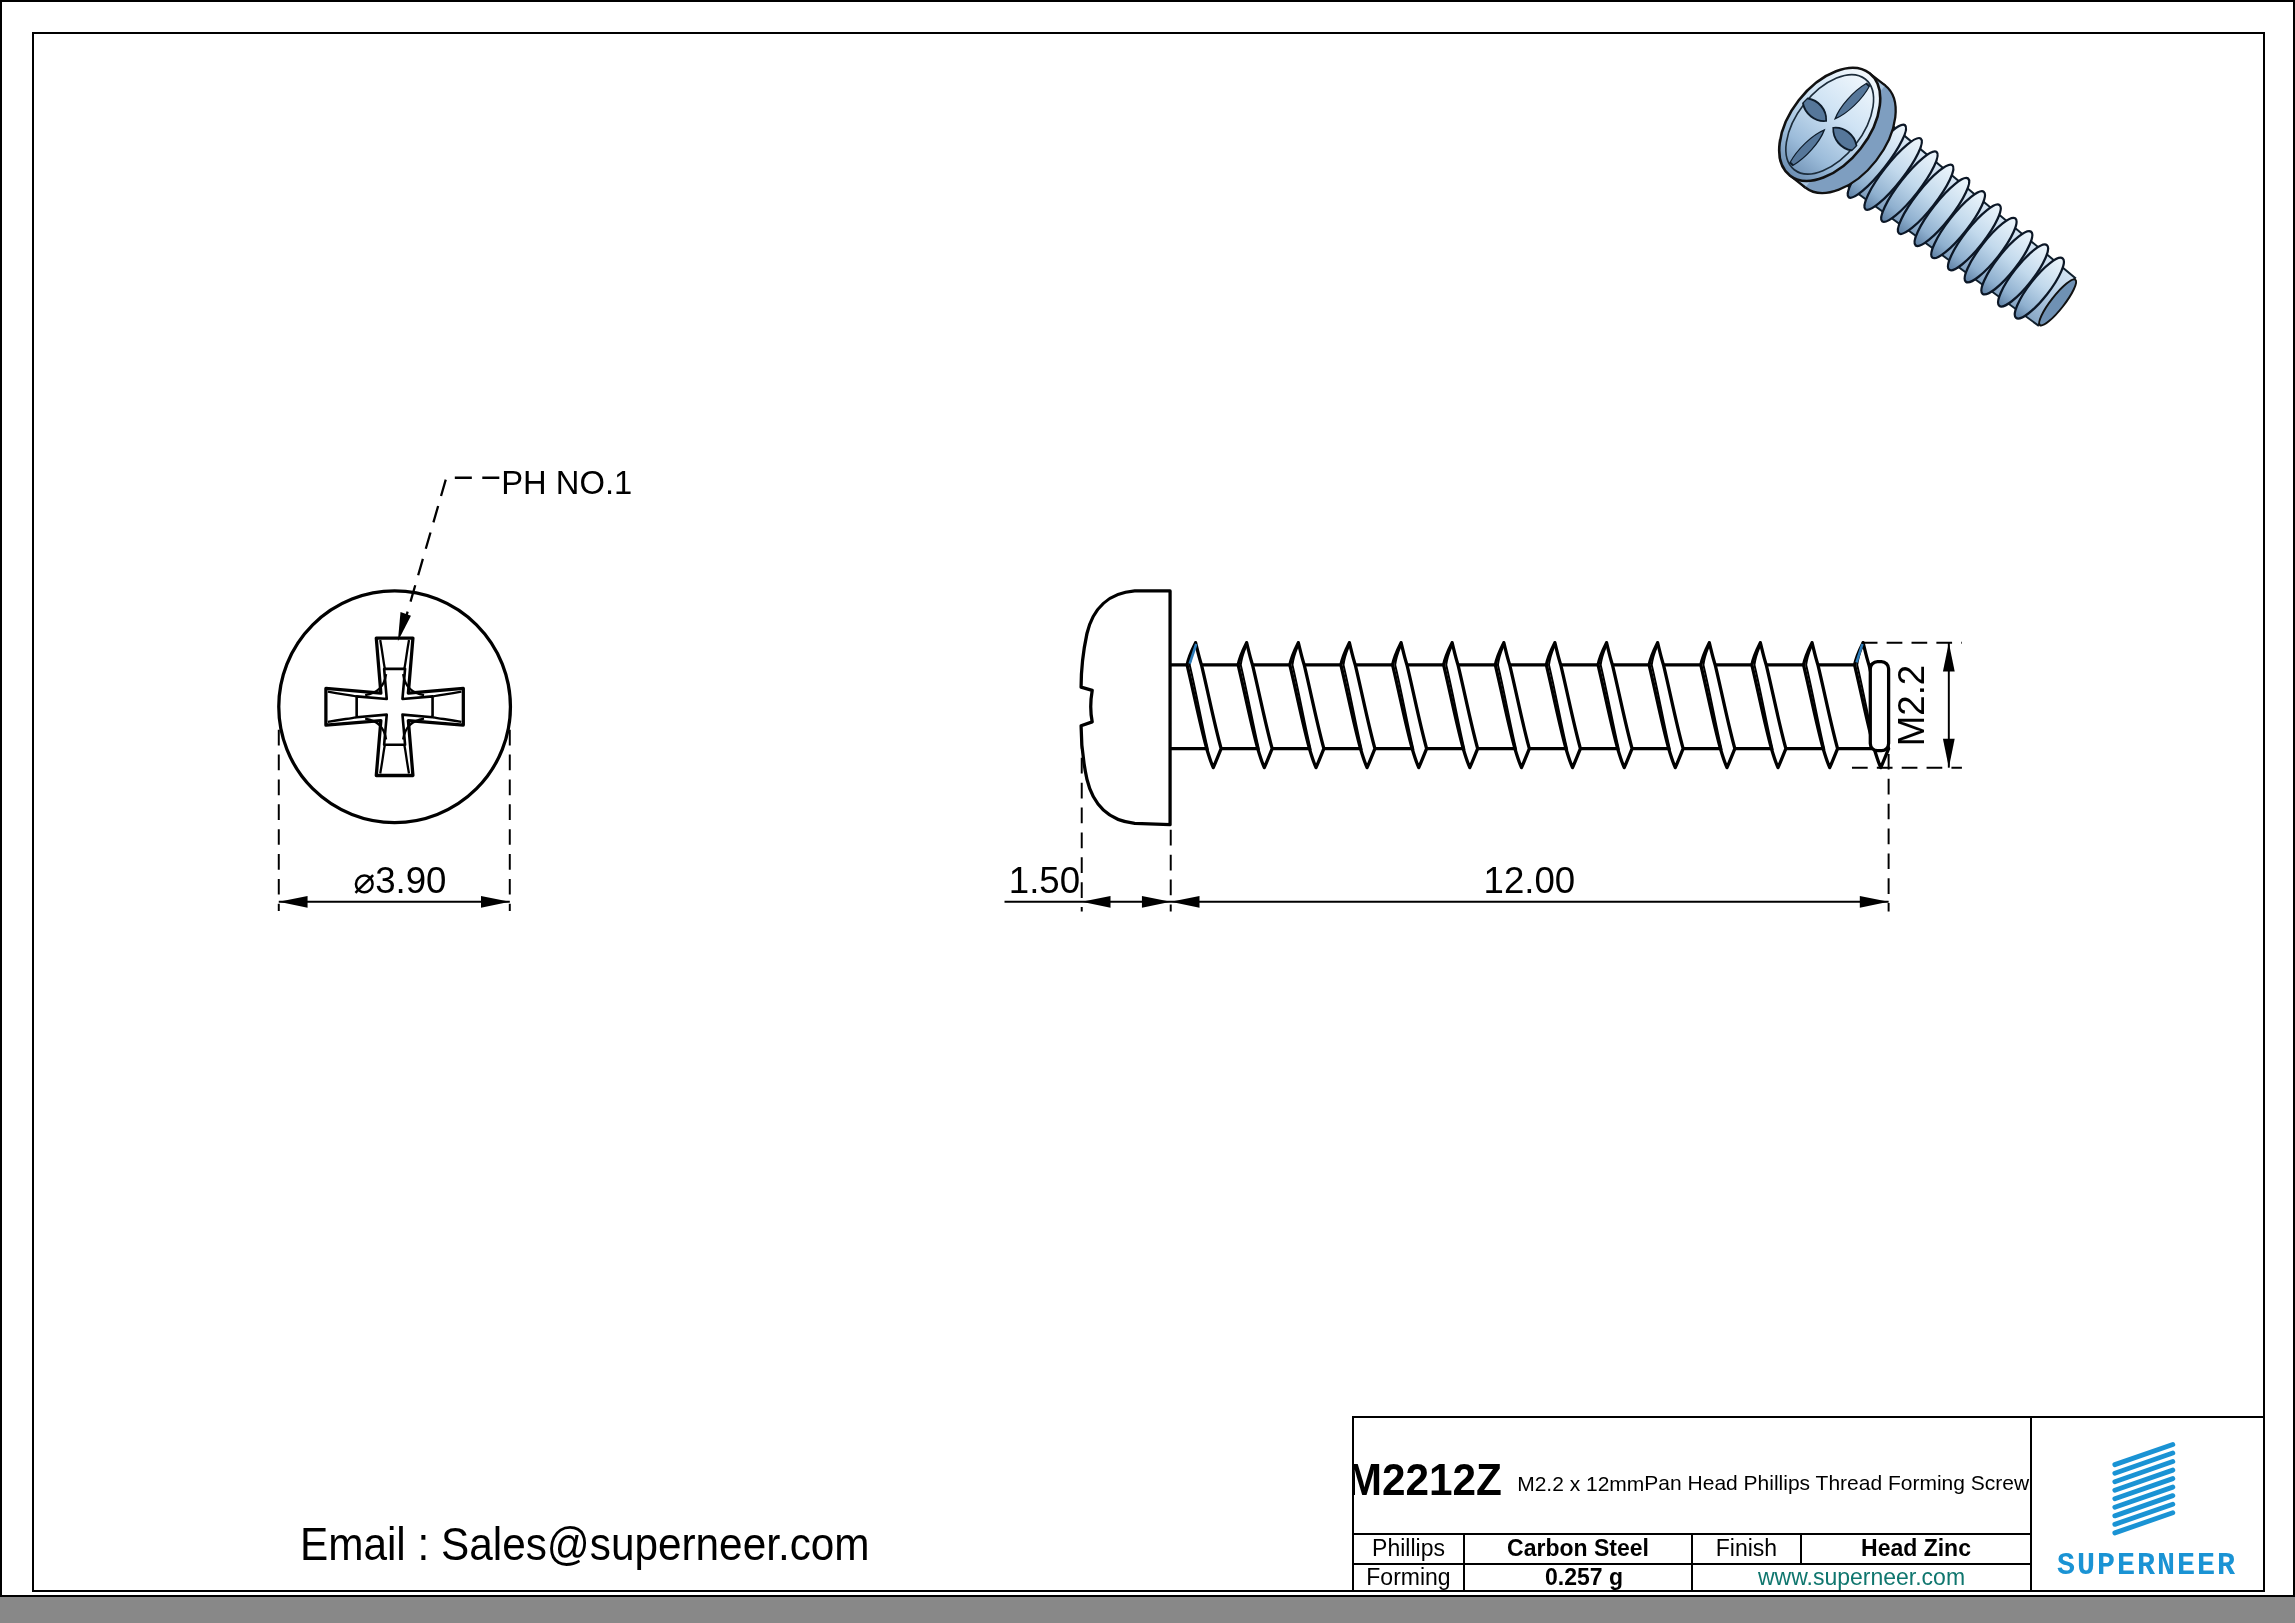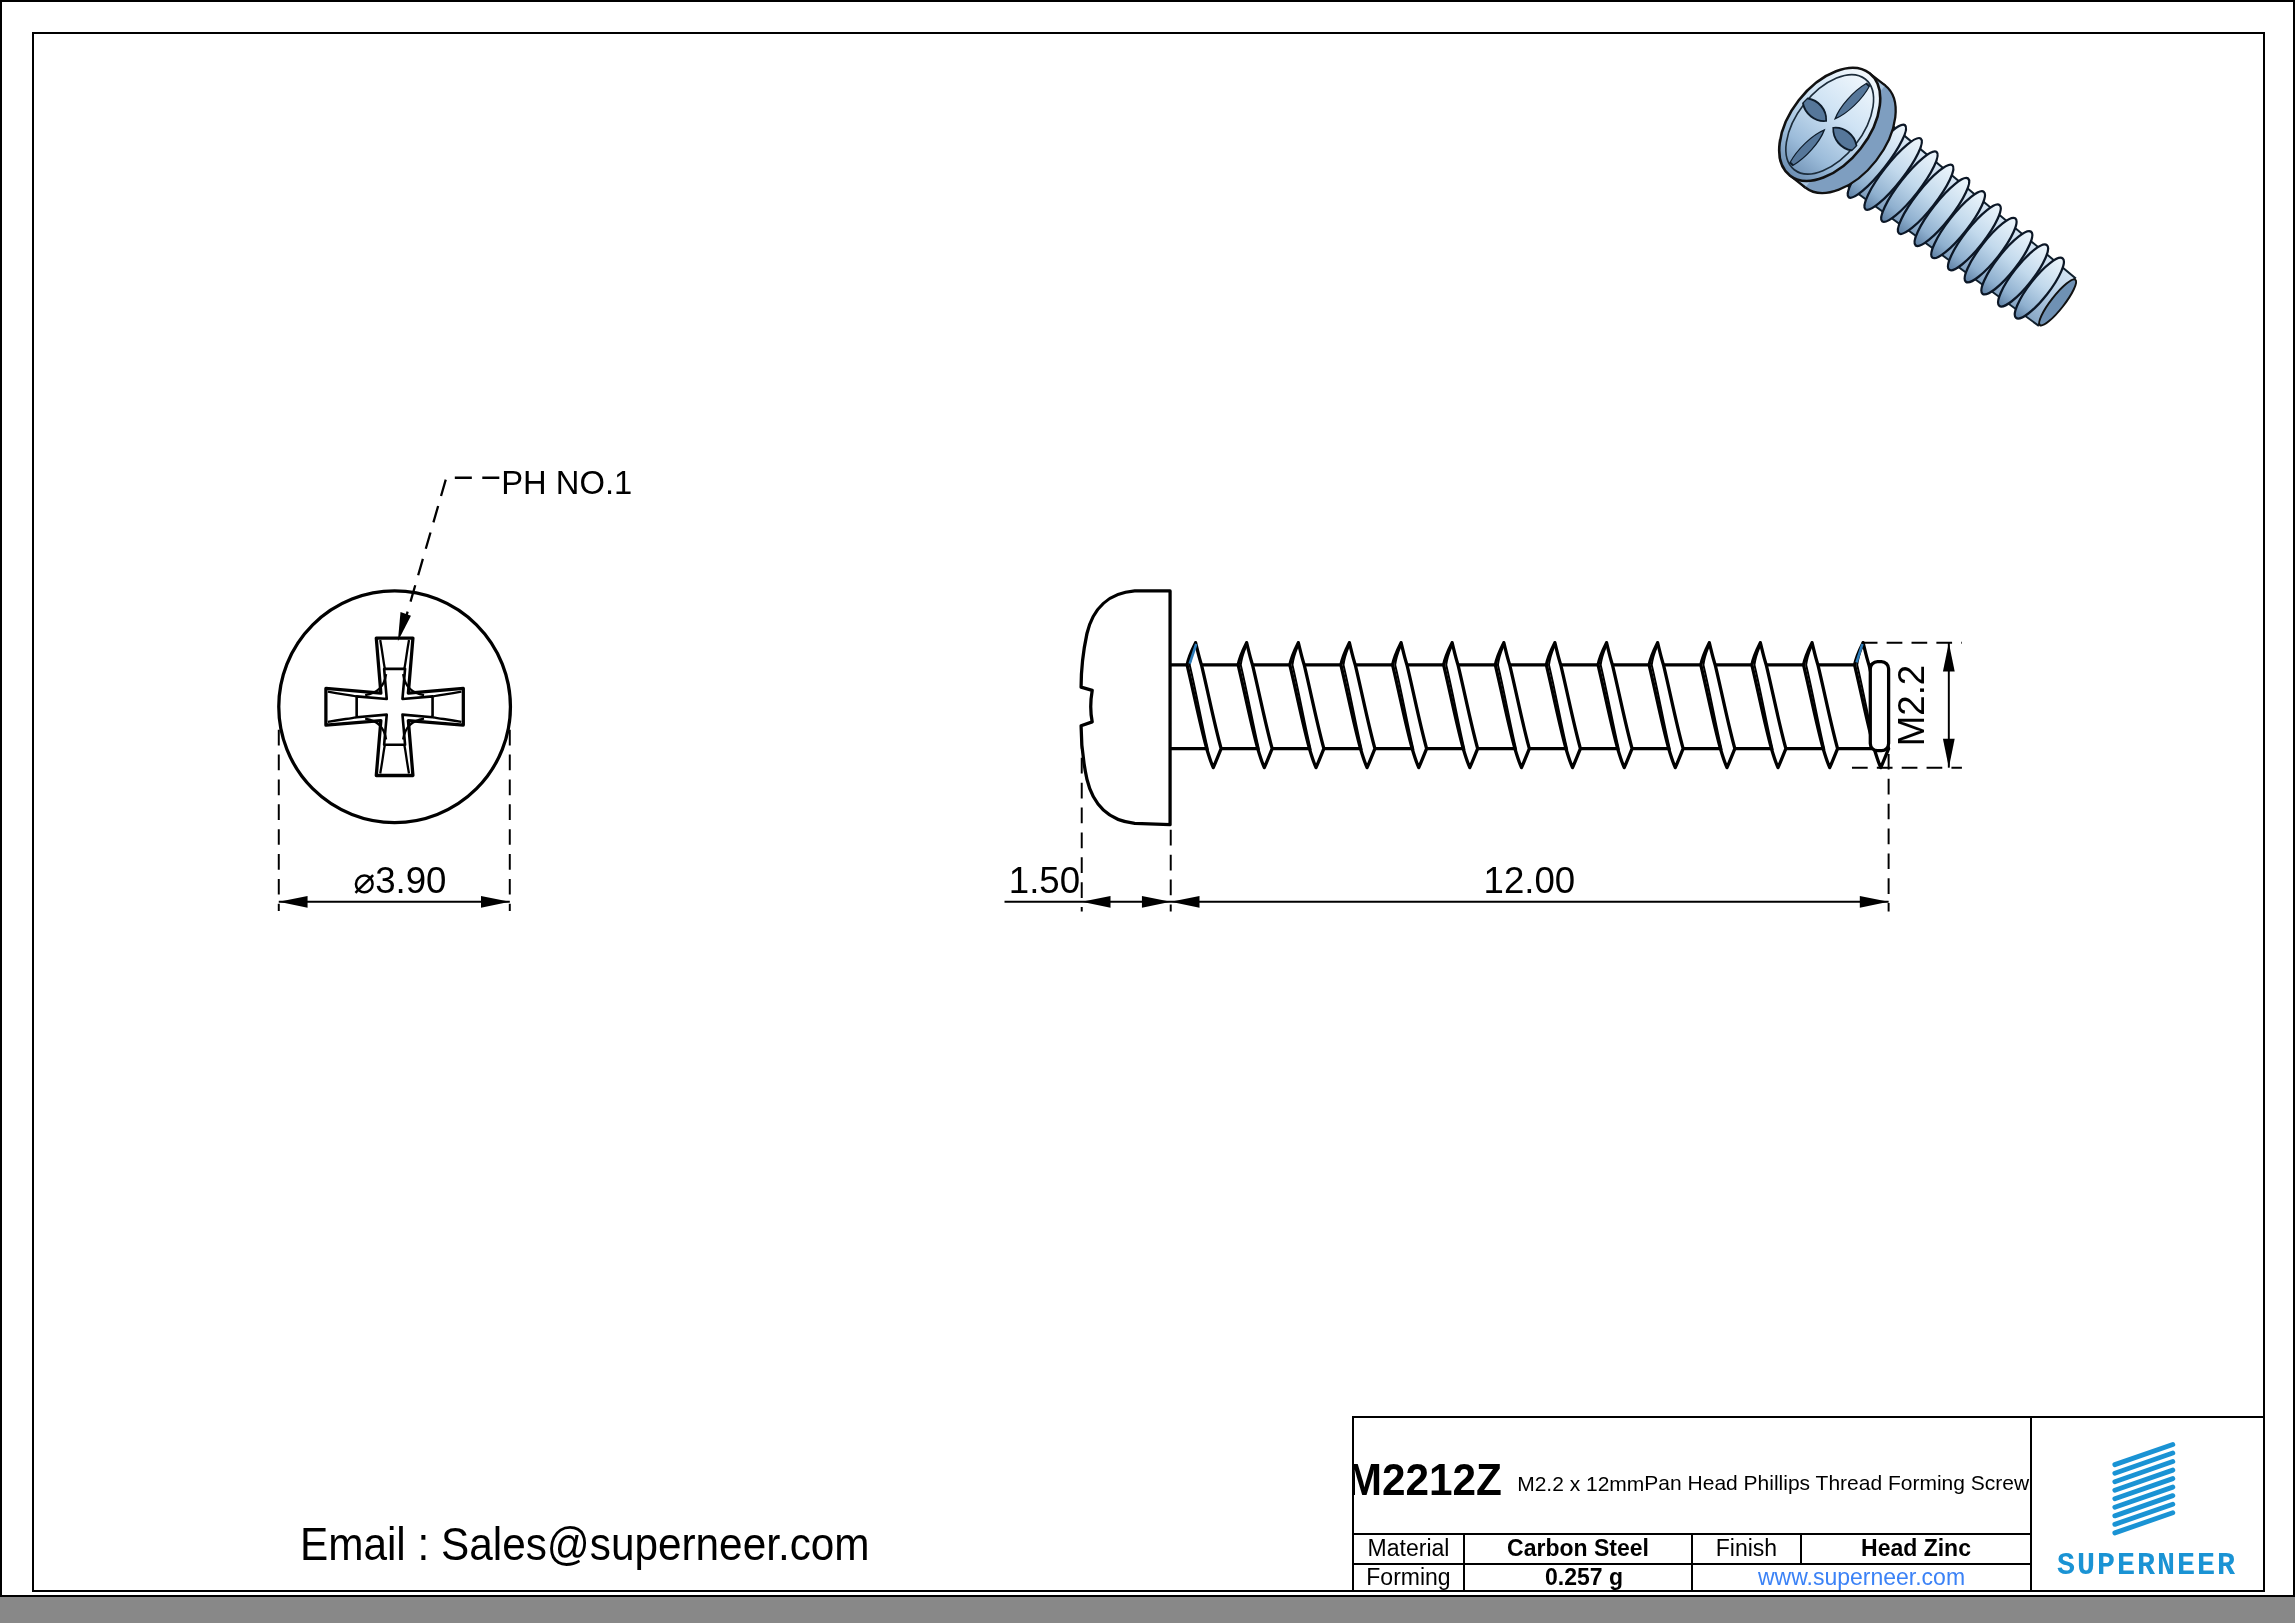--- a/index.html
+++ b/index.html
@@ -21,21 +21,21 @@
   }
   .titleblock .cell{box-sizing:border-box;display:flex;align-items:center;justify-content:center;overflow:hidden;}
   .tb-info{grid-column:1/5;grid-row:1;display:block;padding:9.2px 0 0 15.7px;}
   .tb-part{font-size:45px;font-weight:bold;transform:scaleX(.94);transform-origin:left top;letter-spacing:0;line-height:1.05;white-space:nowrap;}
   .tb-size{font-size:21px;margin-top:7px;white-space:nowrap;}
   .tb-desc{font-size:21px;margin-top:5.2px;white-space:nowrap;}
   .bt{border-top:2px solid #000;}
   .bl{border-left:2px solid #000;}
   .tb-label{font-size:23px;}
   .tb-value{font-size:23px;font-weight:bold;}
-  .tb-web{font-size:23px;color:#3b82f6;}
+  .tb-web{font-size:23px;color:#0f766e;}
   .tb-logo{grid-column:5;grid-row:1/4;position:relative;font-family:Liberation Mono, monospace;}
   .tb-brand{
     position:absolute;left:0;top:130px;width:100%;text-align:center;
     font-size:31px;font-weight:bold;letter-spacing:2px;color:#1a93d4;
     transform:scaleX(.97);transform-origin:center top;white-space:nowrap;
   }
   .logo-stripes{position:absolute;left:77px;top:11.8px;}
 
   
   .email{
@@ -208,21 +208,21 @@
           <line x1="9" y1="105.4" x2="98" y2="74.4"></line>
           <line x1="9" y1="118.5" x2="98" y2="87.5"></line>
           <line x1="9" y1="131.6" x2="98" y2="100.6"></line>
           <line x1="9" y1="144.7" x2="98" y2="113.7"></line>
           <line x1="9" y1="157.8" x2="98" y2="126.8"></line>
         </g>
       </svg>
       <div class="tb-brand">SUPERNEER</div>
     </div>
 
-    <div class="cell tb-label bt" style="grid-column:1;grid-row:2;">Material</div>
+    <div class="cell tb-label bt" style="grid-column:1;grid-row:2;">Phillips</div>
     <div class="cell tb-value bt bl" style="grid-column:2;grid-row:2;">Carbon Steel</div>
     <div class="cell tb-label bt bl" style="grid-column:3;grid-row:2;">Finish</div>
     <div class="cell tb-value bt bl" style="grid-column:4;grid-row:2;">Head Zinc</div>
 
     <div class="cell tb-label bt" style="grid-column:1;grid-row:3;">Forming</div>
     <div class="cell tb-value bt bl" style="grid-column:2;grid-row:3;padding-left:12px;">0.257 g</div>
     <div class="cell tb-web bt bl" style="grid-column:3/5;grid-row:3;">www.superneer.com</div>
   </div>
 
   <div class="email">Email : Sales@superneer.com</div>

